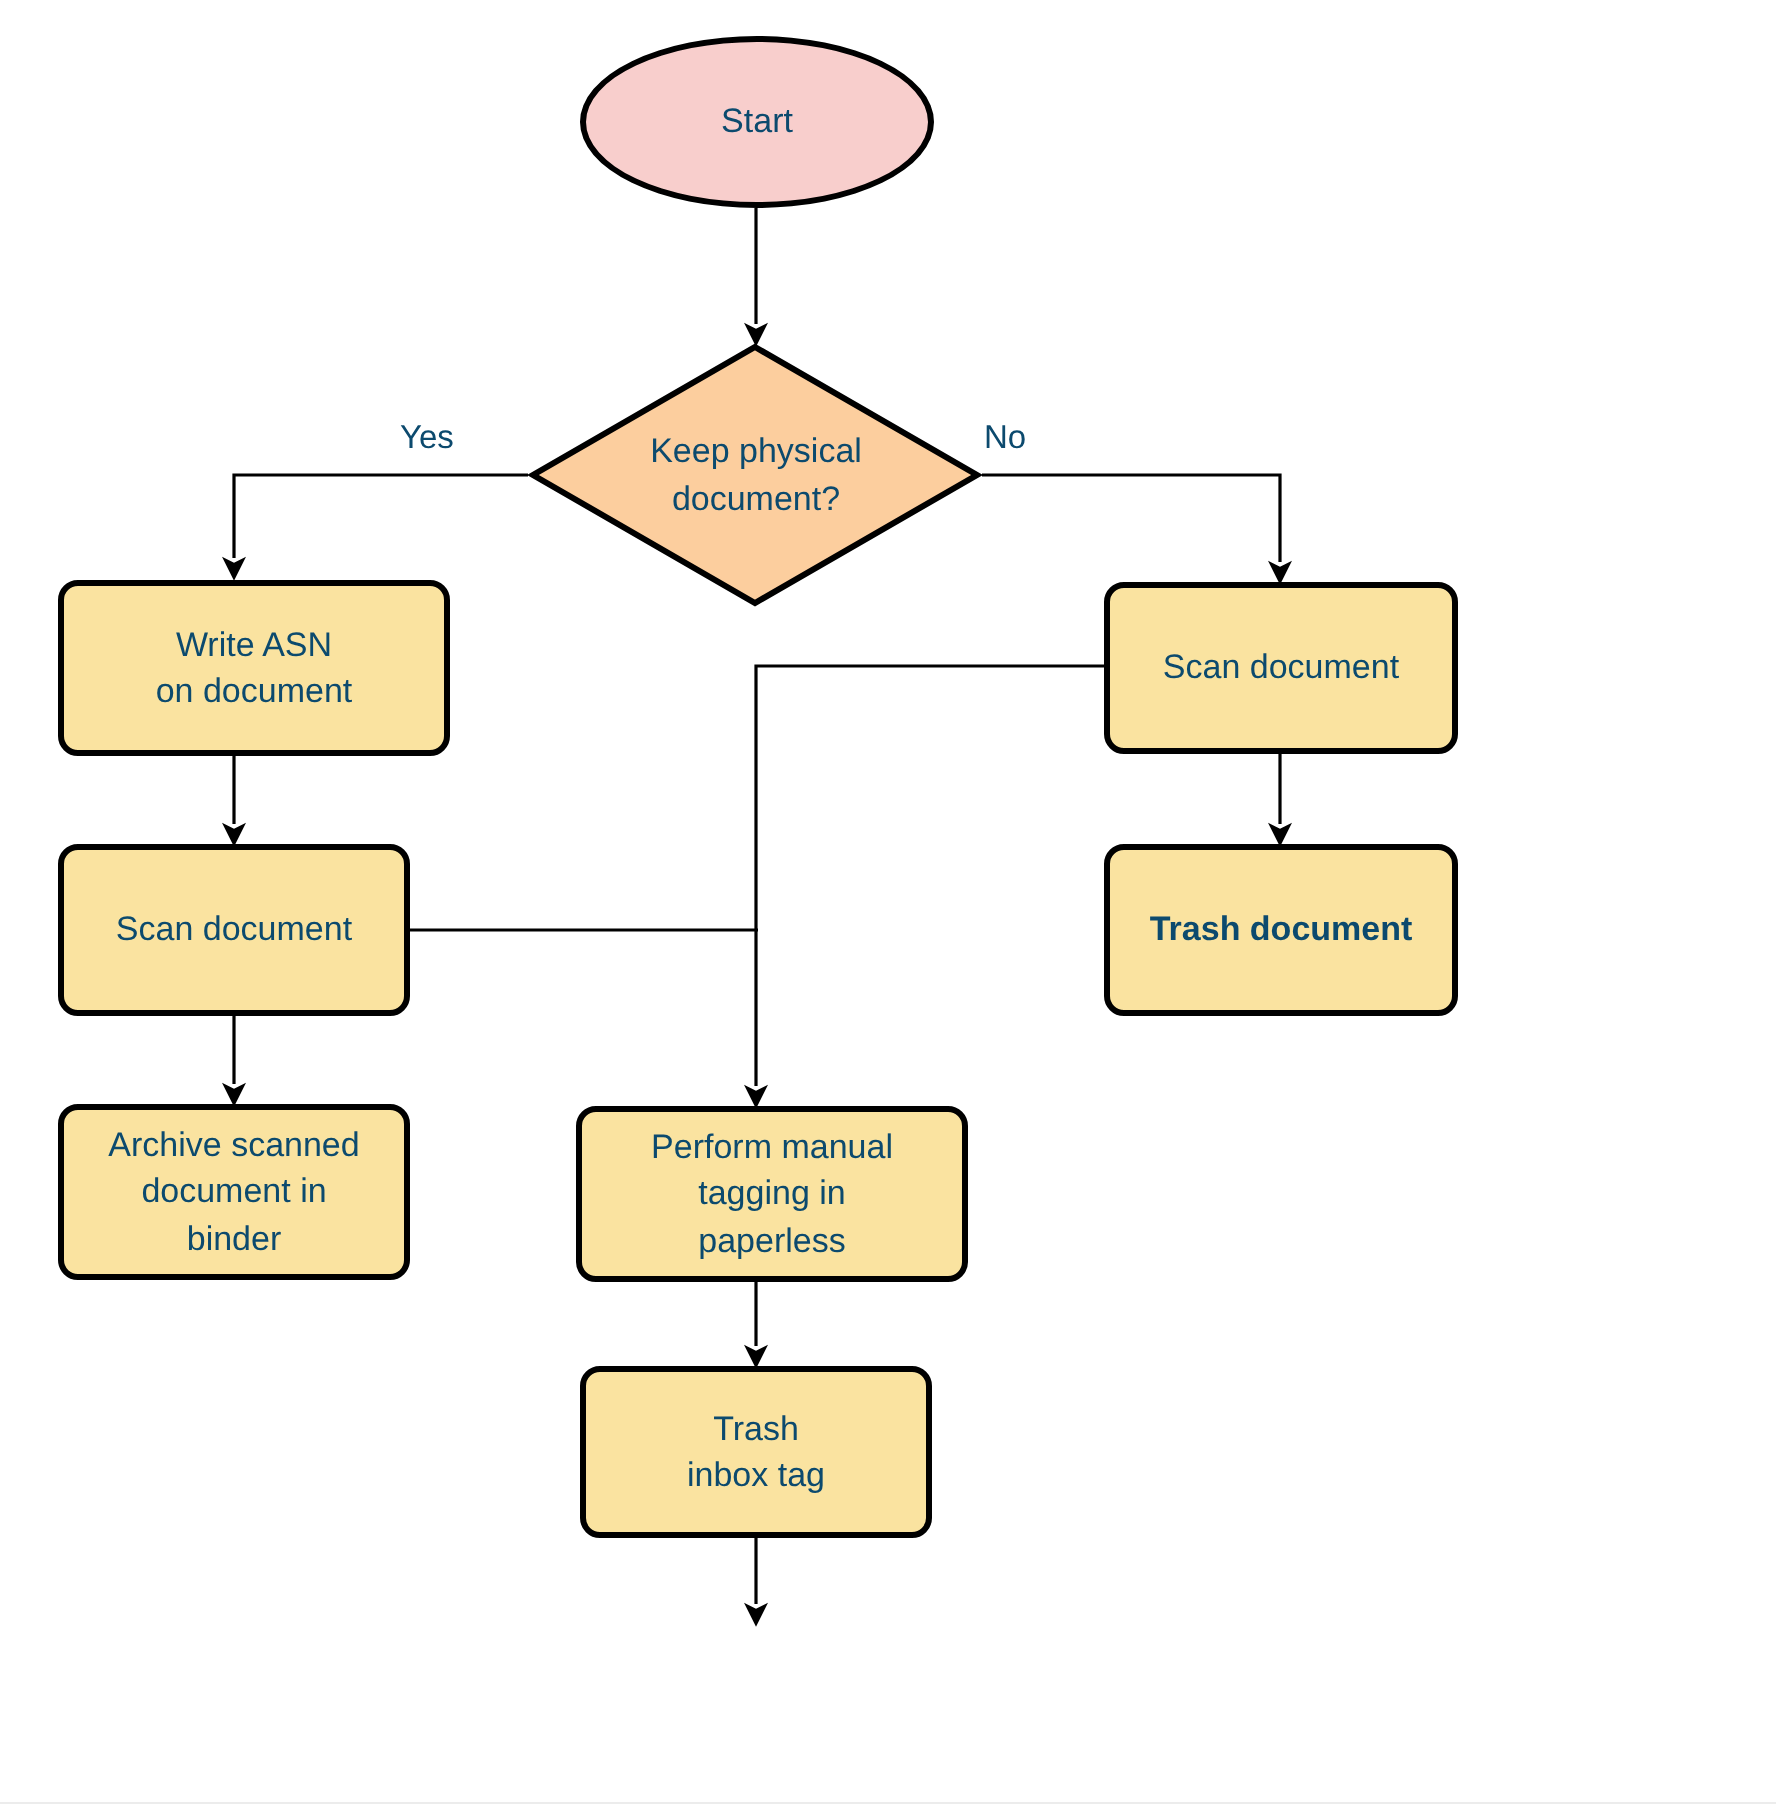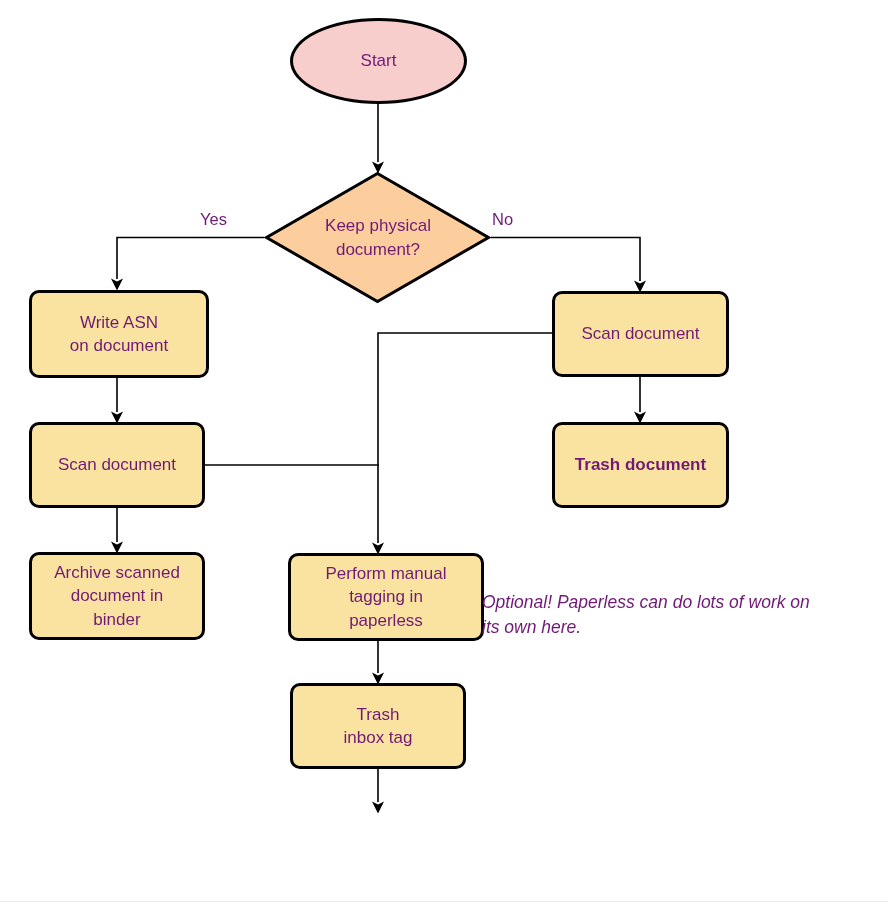--- a/index.html
+++ b/index.html
@@ -6,21 +6,21 @@
     margin: 0;
     padding: 0;
     background: #ffffff;
   }
   .canvas {
     position: relative;
     width: 888px;
     height: 907px;
     background: #ffffff;
     font-family: "Liberation Sans", "DejaVu Sans", sans-serif;
-    color: #701a75;
+    color: #0c4a6e;
     overflow: hidden;
   }
   .connectors {
     position: absolute;
     left: 0;
     top: 0;
   }
   .edge {
     fill: none;
     stroke: var(--stroke, #000000);
@@ -124,21 +124,21 @@
   <div class="node terminator" style="left:290px; top:18px; width:177px; height:86px;">
     <span>Start</span>
   </div>
 
 
   <div class="decision-label">
     <span>Keep physical
 document?</span>
   </div>
 
-  <div class="node process" style="left:29px; top:290px; width:180px; height:88px;">
+  <div class="node process" style="left:29px; top:290px; width:196px; height:88px;">
     <span>Write ASN
 on document</span>
   </div>
 
   <div class="node process" style="left:29px; top:422px; width:176px; height:86px;">
     <span>Scan document</span>
   </div>
 
   <div class="node process" style="left:29px; top:552px; width:176px; height:88px;">
     <span>Archive scanned
@@ -161,18 +161,16 @@
   </div>
 
   <div class="node process" style="left:290px; top:683px; width:176px; height:86px;">
     <span>Trash
 inbox tag</span>
   </div>
 
   <div class="edge-label" style="left:200px; top:210px;">Yes</div>
   <div class="edge-label" style="left:492px; top:210px;">No</div>
 
-  <div class="annotation">Optional! Paperless can do lots of work on
-its own here.</div>
 
   <div class="page-edge"></div>
 
 </div>
 
 </body></html>

